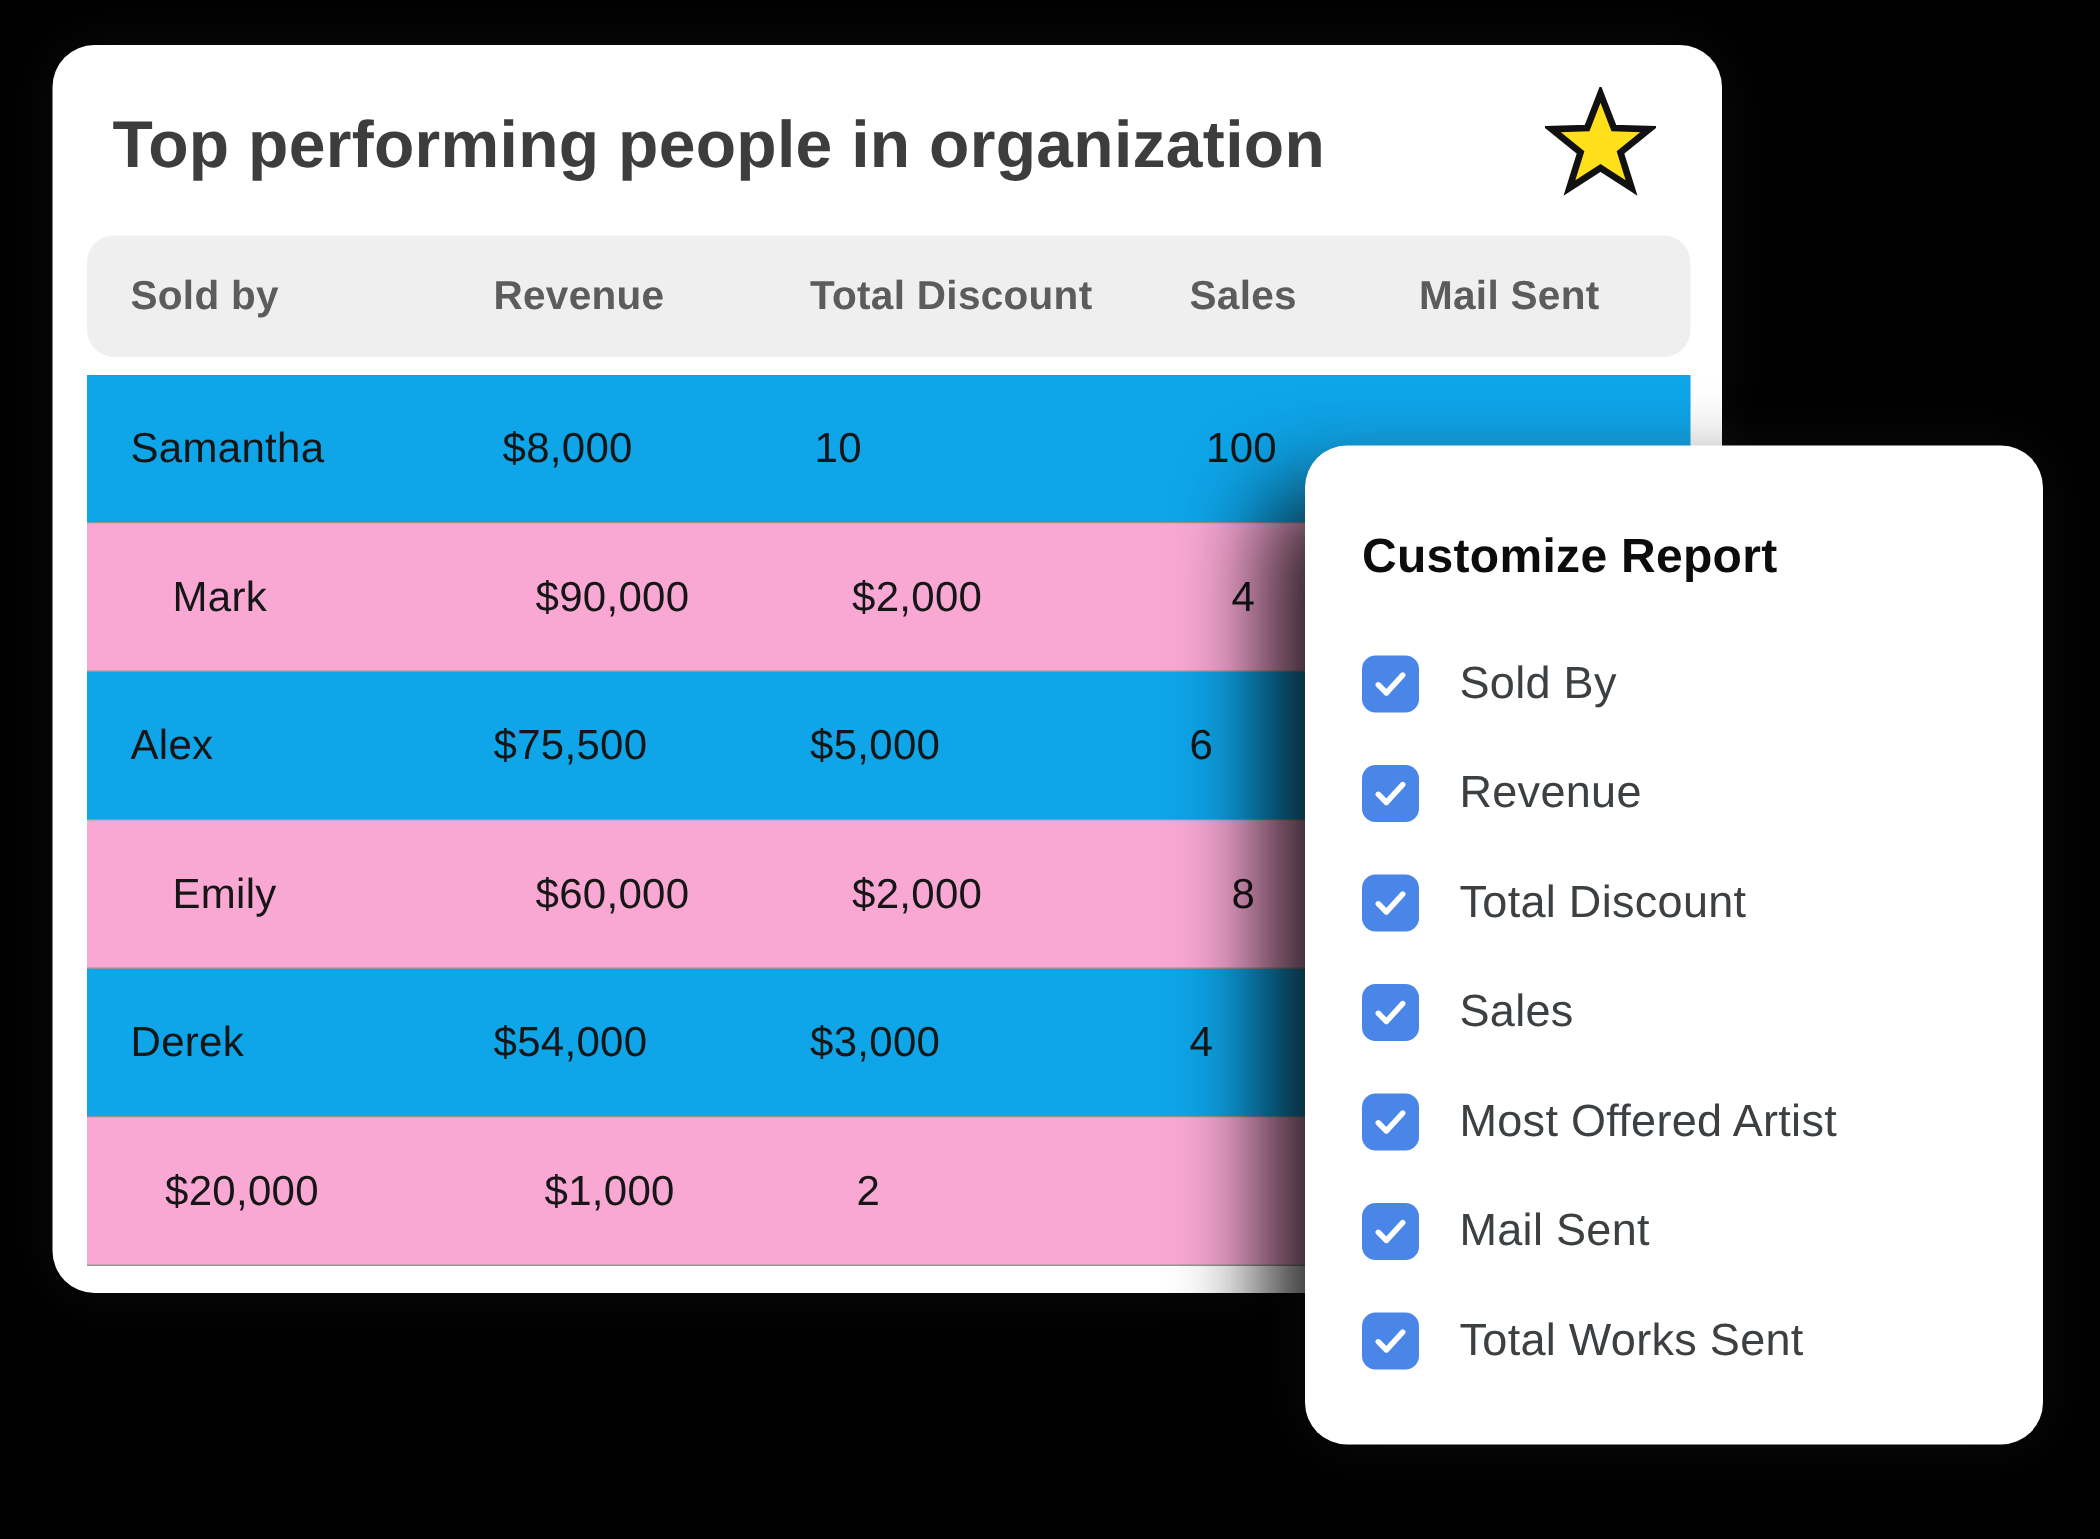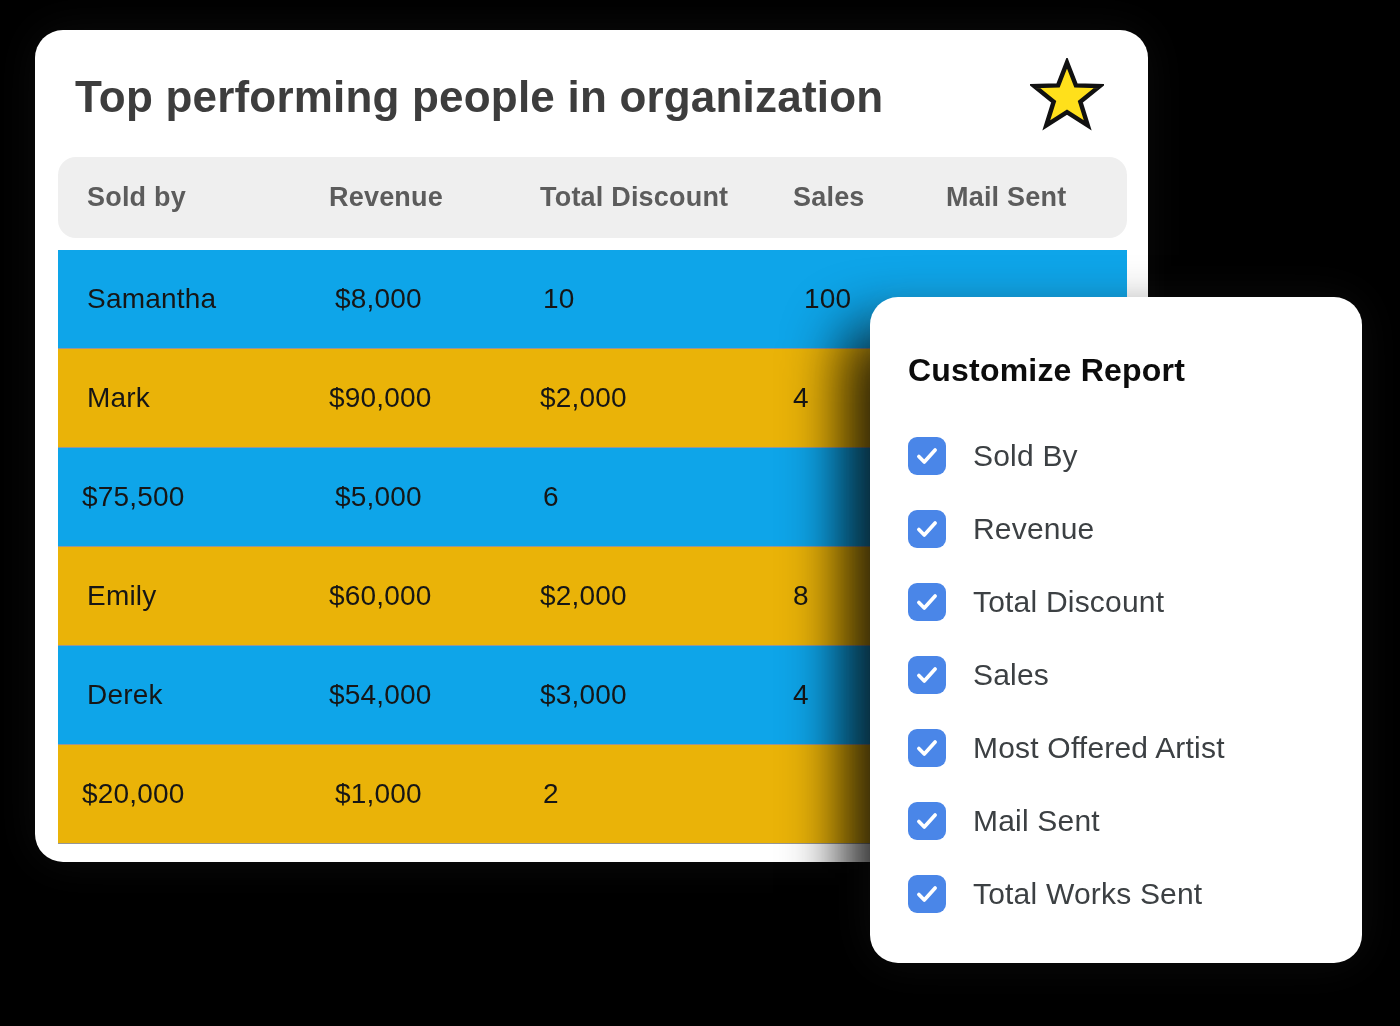--- a/index.html
+++ b/index.html
@@ -63,21 +63,21 @@
     width: 1069px;
   }
   .trow {
     display: grid;
     grid-template-columns: 247px 205px 250px 142px 1fr;
     align-items: center;
     height: 99px;
     border-bottom: 1.5px solid #969696;
     background: #0ea5e9;
   }
-  .trow.alt { background: #eab308; }
+  .trow.alt { background: #f9a8d4; padding-left: 28px; }
   .tcell {
     font-size: 28px;
     color: #161616;
     letter-spacing: 0.2px;
   }
 
   
   .panel {
     position: absolute;
     left: 870px; top: 297px;
@@ -158,20 +158,21 @@
 
   <div class="trow alt">
     <div class="tcell c1">Mark</div>
     <div class="tcell c2">$90,000</div>
     <div class="tcell c3">$2,000</div>
     <div class="tcell c4">4</div>
     <div class="tcell c5"></div>
   </div>
 
   <div class="trow">
+    <div class="tcell c1">Alex</div>
     <div class="tcell c2">$75,500</div>
     <div class="tcell c3">$5,000</div>
     <div class="tcell c4">6</div>
     <div class="tcell c5"></div>
   </div>
 
   <div class="trow alt">
     <div class="tcell c1">Emily</div>
     <div class="tcell c2">$60,000</div>
     <div class="tcell c3">$2,000</div>

